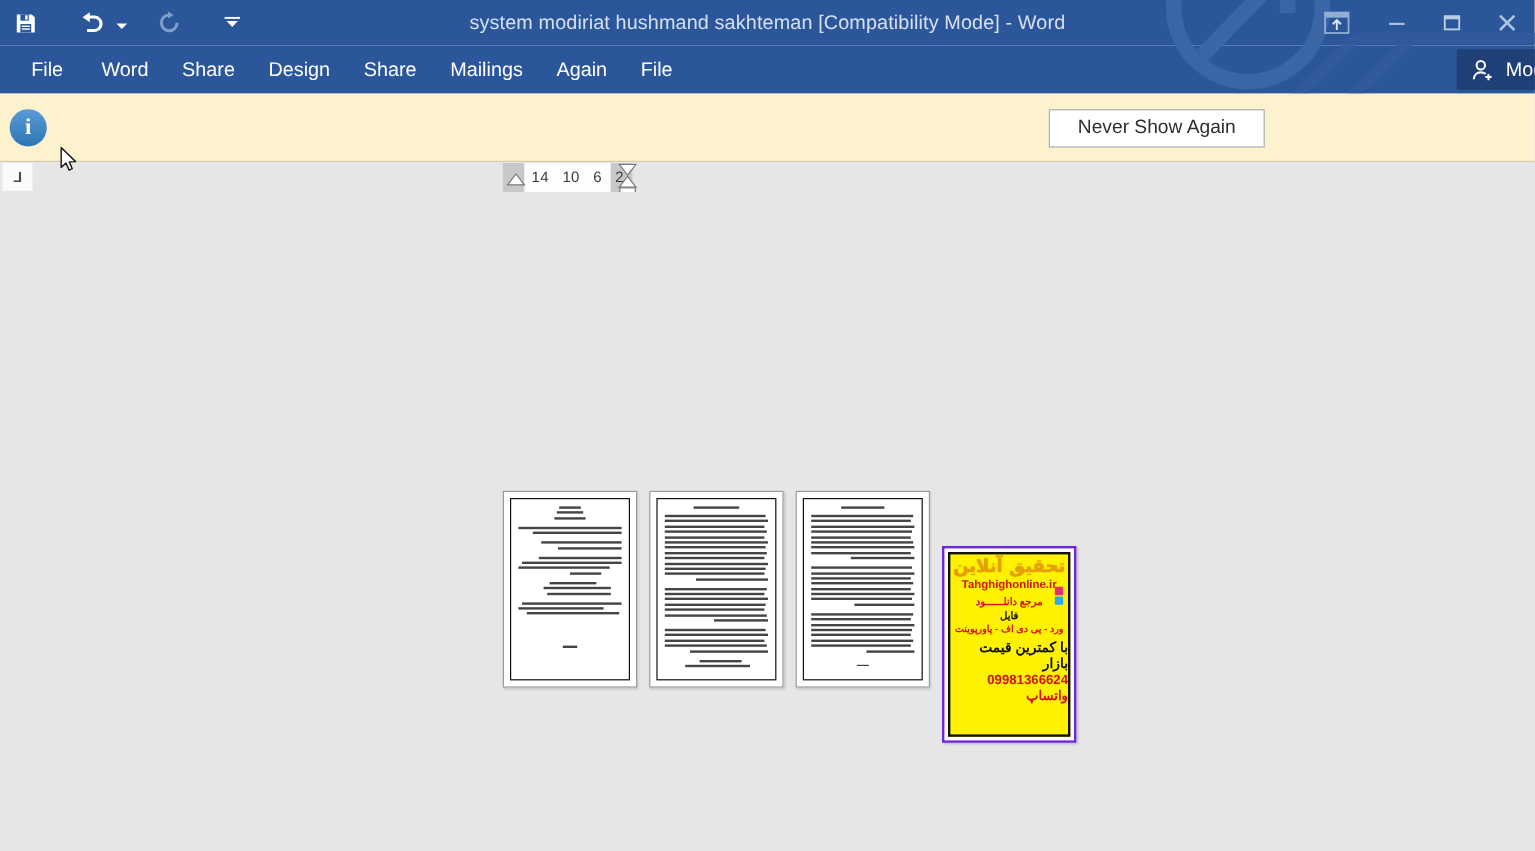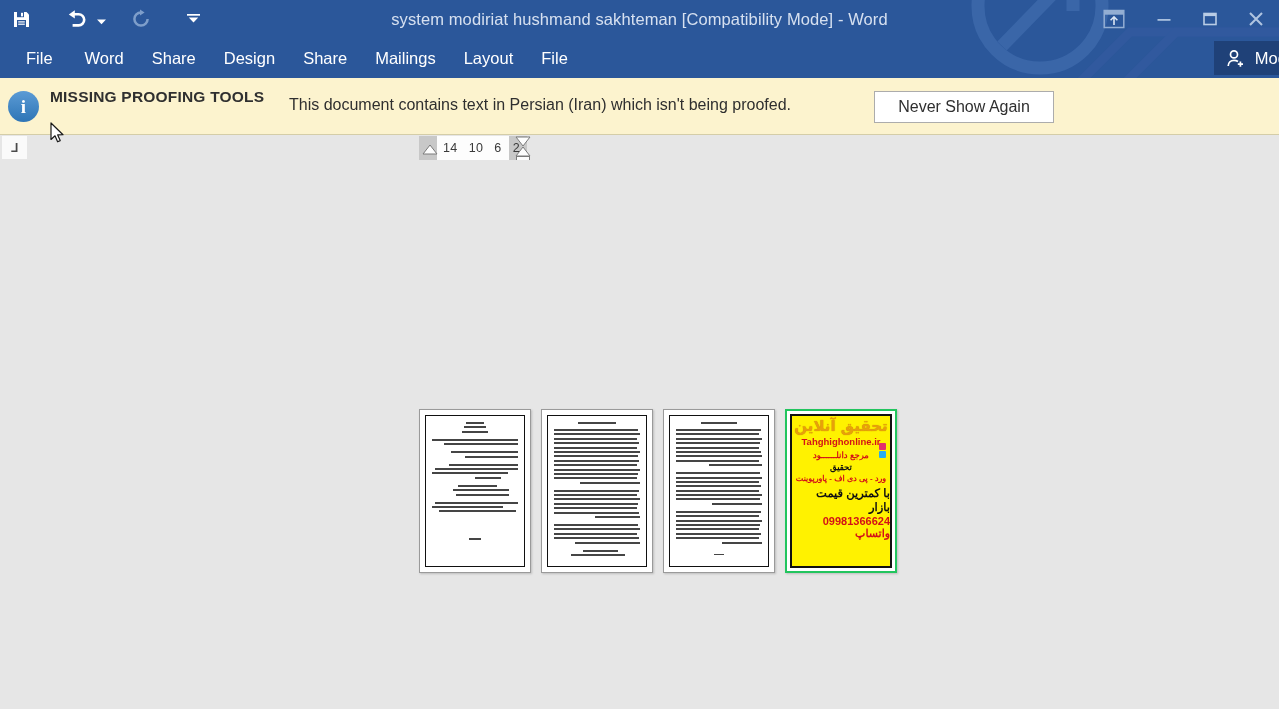--- a/index.html
+++ b/index.html
@@ -121,21 +121,21 @@
   }
 
   
   .canvas{position:absolute;left:0;top:160px;width:1279px;height:549px;background:#E6E6E6;}
   .pages{position:absolute;left:419px;top:249px;display:flex;gap:10px;}
   .page{
     width:112px;height:164px;background:#FFFFFF;
     border:1px solid #9A9A9A;box-sizing:border-box;position:relative;
     box-shadow:1px 1px 2px rgba(0,0,0,.18);
   }
-  .page.sel{border:2px solid #22c55e;}
+  .page.sel{border:2px solid #6d28d9;margin-top:46px;}
   .page-inner{position:absolute;left:5px;top:5px;right:5px;bottom:5px;overflow:hidden;}
   .page-inner.framed{border:1px solid #111;}
   .ln{height:2px;background:#1c1c1c;margin-bottom:2.4px;opacity:.82;}
   .para{margin-bottom:6px;}
   .center{margin-left:auto;margin-right:auto;}
 
   
   .adpage{
     position:absolute;left:3px;top:3px;right:3px;bottom:3px;
     border:2px solid #111;background:#FFF200;overflow:hidden;
@@ -274,21 +274,21 @@
       <div class="tab">
         <span>Design</span>
       </div>
       <div class="tab">
         <span>Share</span>
       </div>
       <div class="tab">
         <span>Mailings</span>
       </div>
       <div class="tab">
-        <span>Layout</span>
+        <span>Again</span>
       </div>
       <div class="tab">
         <span>File</span>
       </div>
 
     </div>
 
     <div class="share">
       <svg width="21" height="19" viewBox="0 0 21 19">
         <circle cx="8" cy="5.4" r="3.5" fill="none" stroke="#FFFFFF" stroke-width="1.7"></circle>
@@ -296,22 +296,20 @@
         <path d="M14.4 12.6 v5.2 M11.8 15.2 h5.2" stroke="#FFFFFF" stroke-width="1.7"></path>
       </svg>
       <span>Mode</span>
     </div>
   </div>
 
   <div class="notifybar"></div>
   <div class="notify-icon">
     <span>i</span>
   </div>
-  <div class="notify-title">MISSING PROOFING TOOLS</div>
-  <div class="notify-msg">This document contains text in Persian (Iran) which isn't being proofed.</div>
   <div class="never-btn">
     <span>Never Show Again</span>
   </div>
 
   <div class="tabsel">
     <span class="tabsel-glyph">L</span>
   </div>
 
   <div class="hruler-wrap">
     <div class="hruler-gray-l"></div>
@@ -466,21 +464,21 @@
 
       <div class="page sel">
         <div class="adpage">
           <div class="ad-icons">
             <div class="ad-ic" style="background:#E1306C;"></div>
             <div class="ad-ic" style="background:#2AABEE;"></div>
           </div>
           <div class="ad-l1">تحقیق آنلاین</div>
           <div class="ad-l2">Tahghighonline.ir</div>
           <div class="ad-l3">مرجع دانلــــــود</div>
-          <div class="ad-l4">تحقیق</div>
+          <div class="ad-l4">فایل</div>
           <div class="ad-l5">ورد - پی دی اف - پاورپوینت</div>
           <div class="ad-l6">با کمترین قیمت بازار</div>
           <div class="ad-l7">09981366624 واتساپ</div>
         </div>
       </div>
 
     </div>
 
   </div>
 

